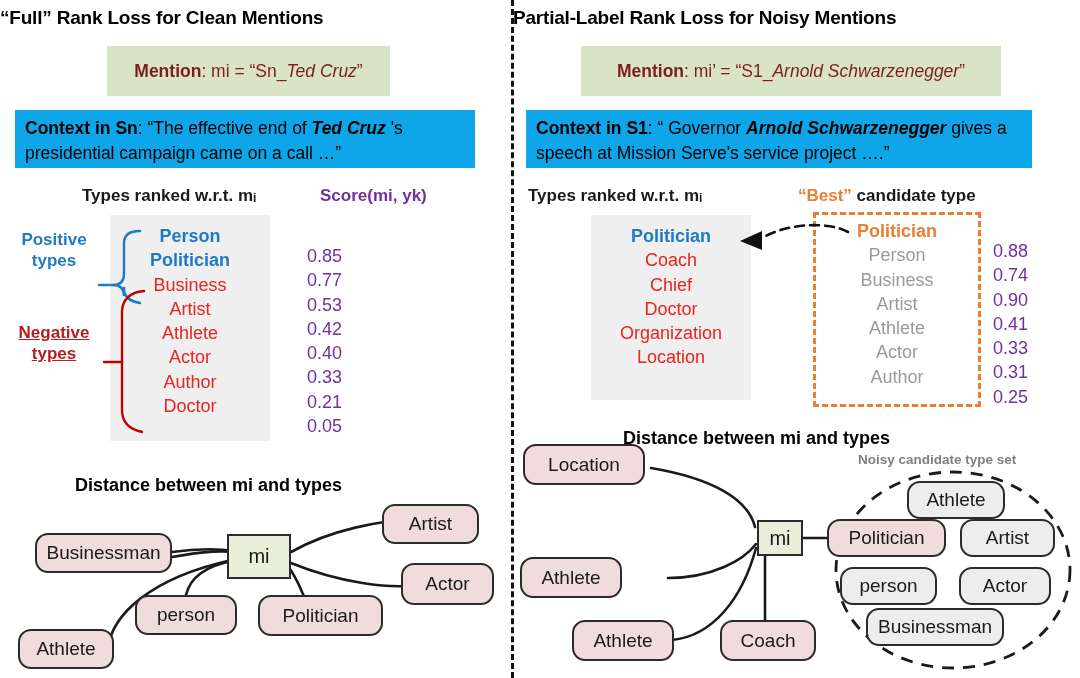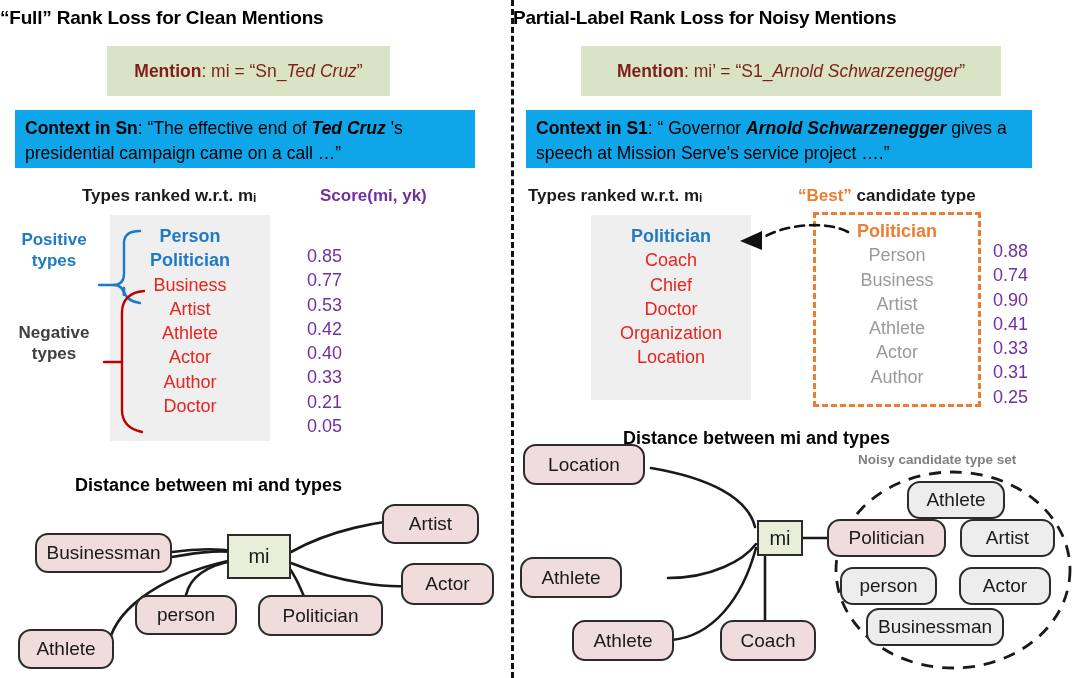--- a/index.html
+++ b/index.html
@@ -58,21 +58,21 @@
   .t-orange{color:#ed7d31;font-weight:bold;}
 
   .scorelist{position:absolute;text-align:left;margin-top:20px;}
   .scorerow{font-size:18px;color:#7030a0;line-height:24.3px;}
 
   .brlabel{
     position:absolute;font-weight:bold;font-size:17px;text-align:center;
     line-height:21px;white-space:nowrap;
   }
   .blue{color:#1f7ac4;}
-  .red{color:#404040;}
+  .red{color:#b91c1c;text-decoration:underline;}
 
   .orangebox{
     position:absolute;border:3px dashed #ed7d31;box-sizing:border-box;
   }
 
   .noisy-cap{
     position:absolute;font-size:13.5px;color:#808080;white-space:nowrap;
     font-weight:bold;
   }
 

